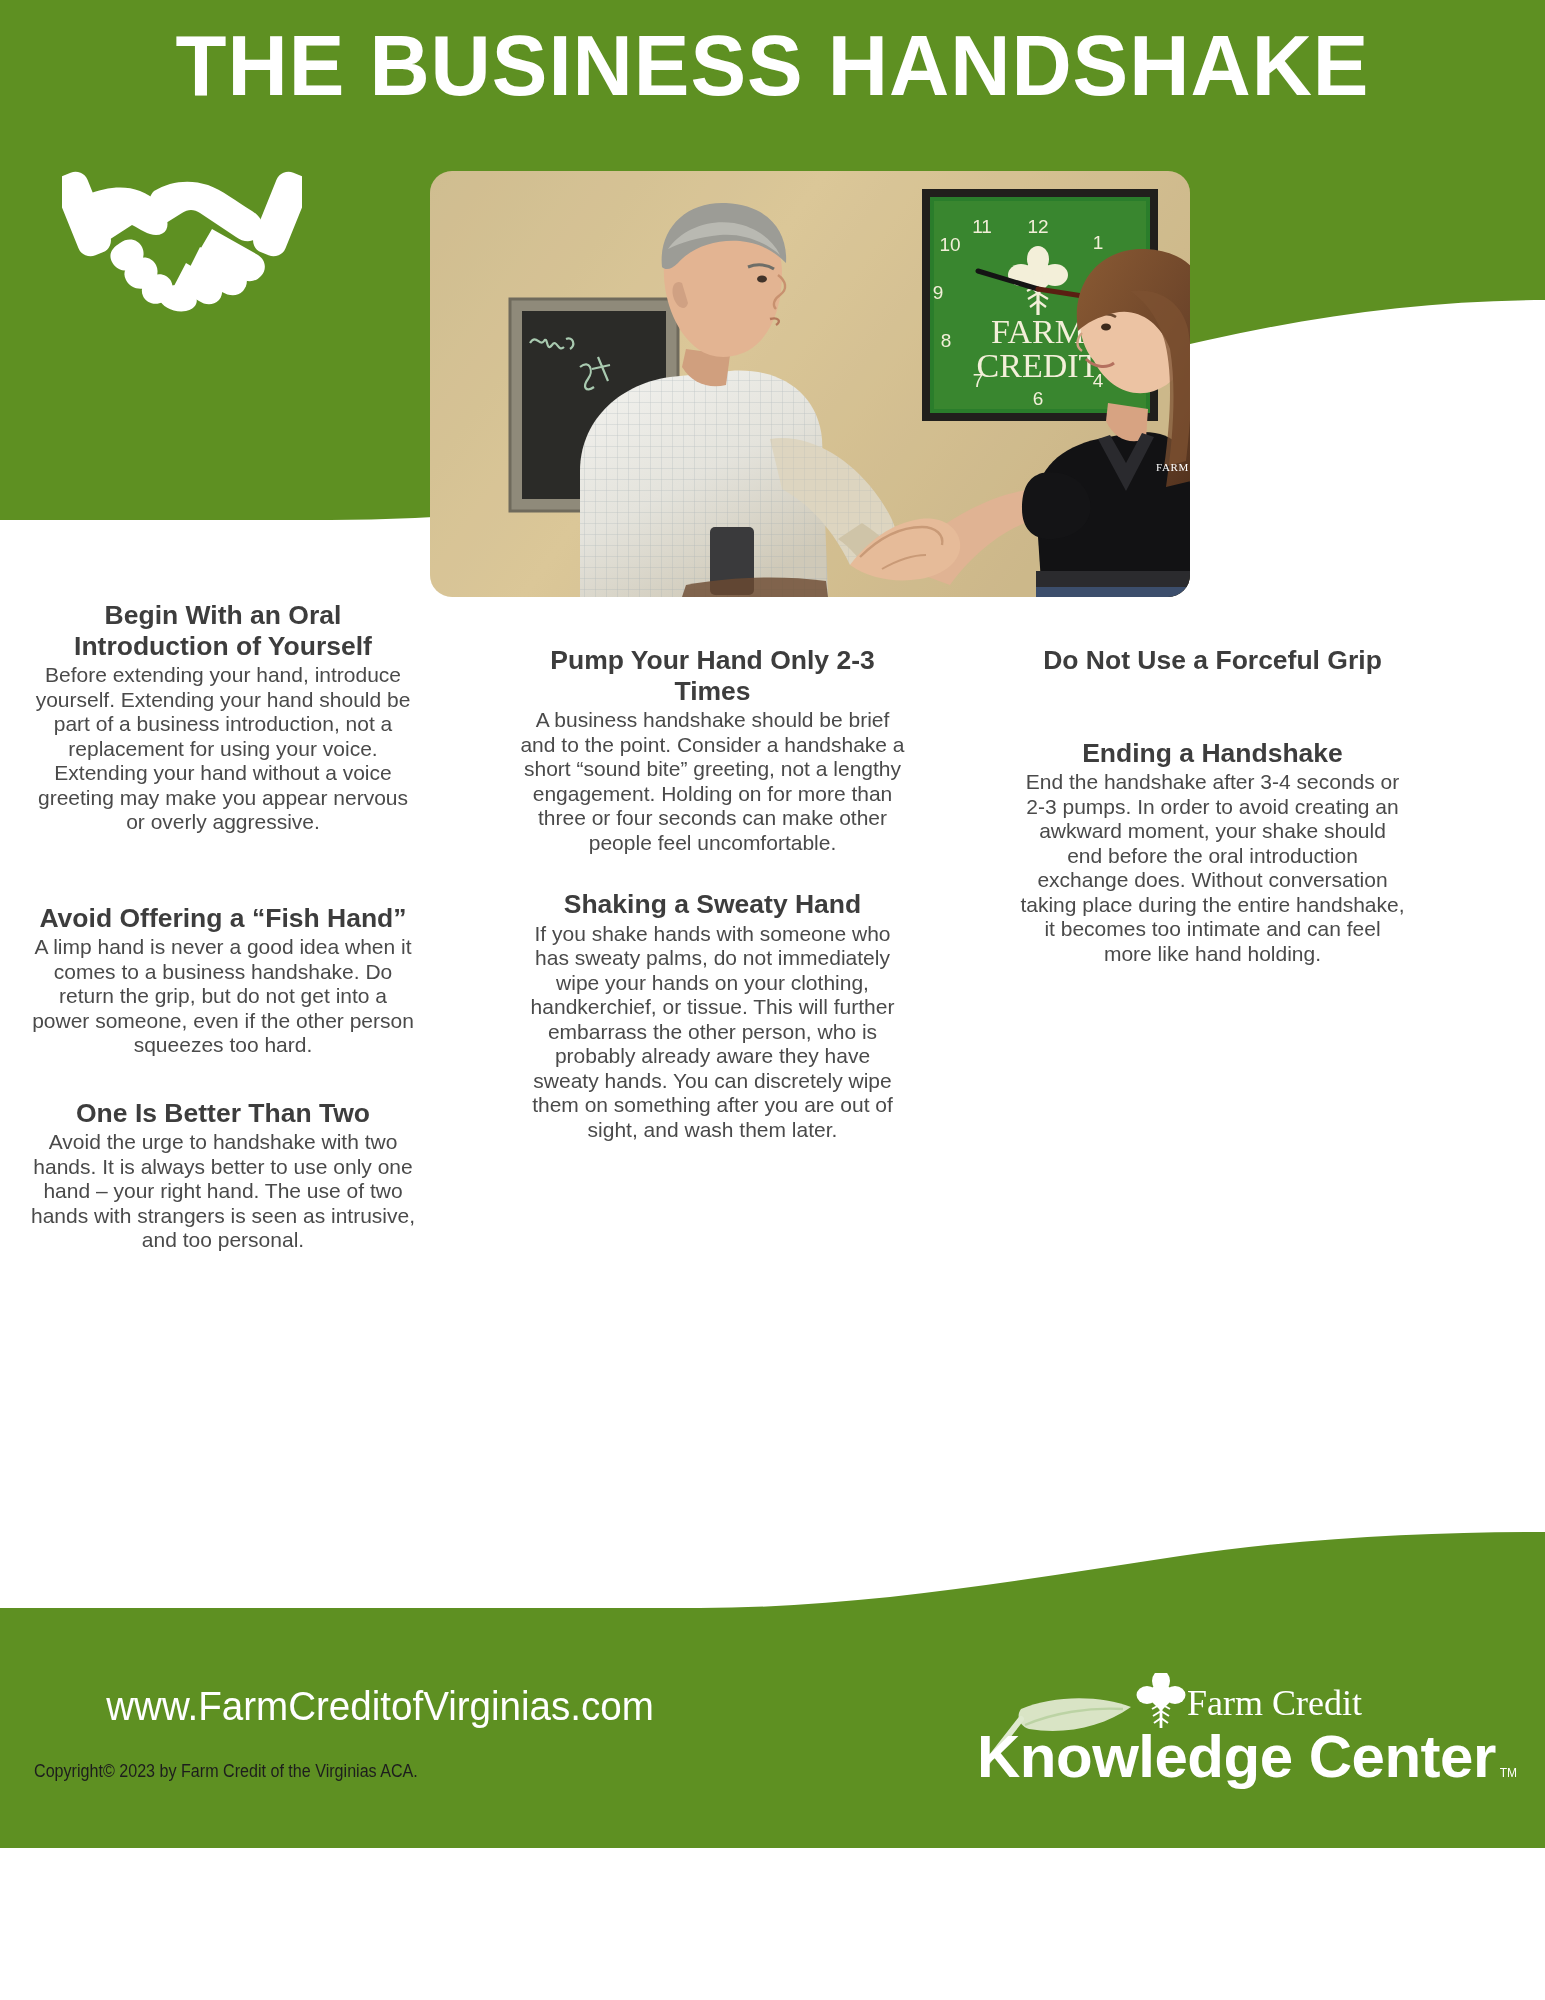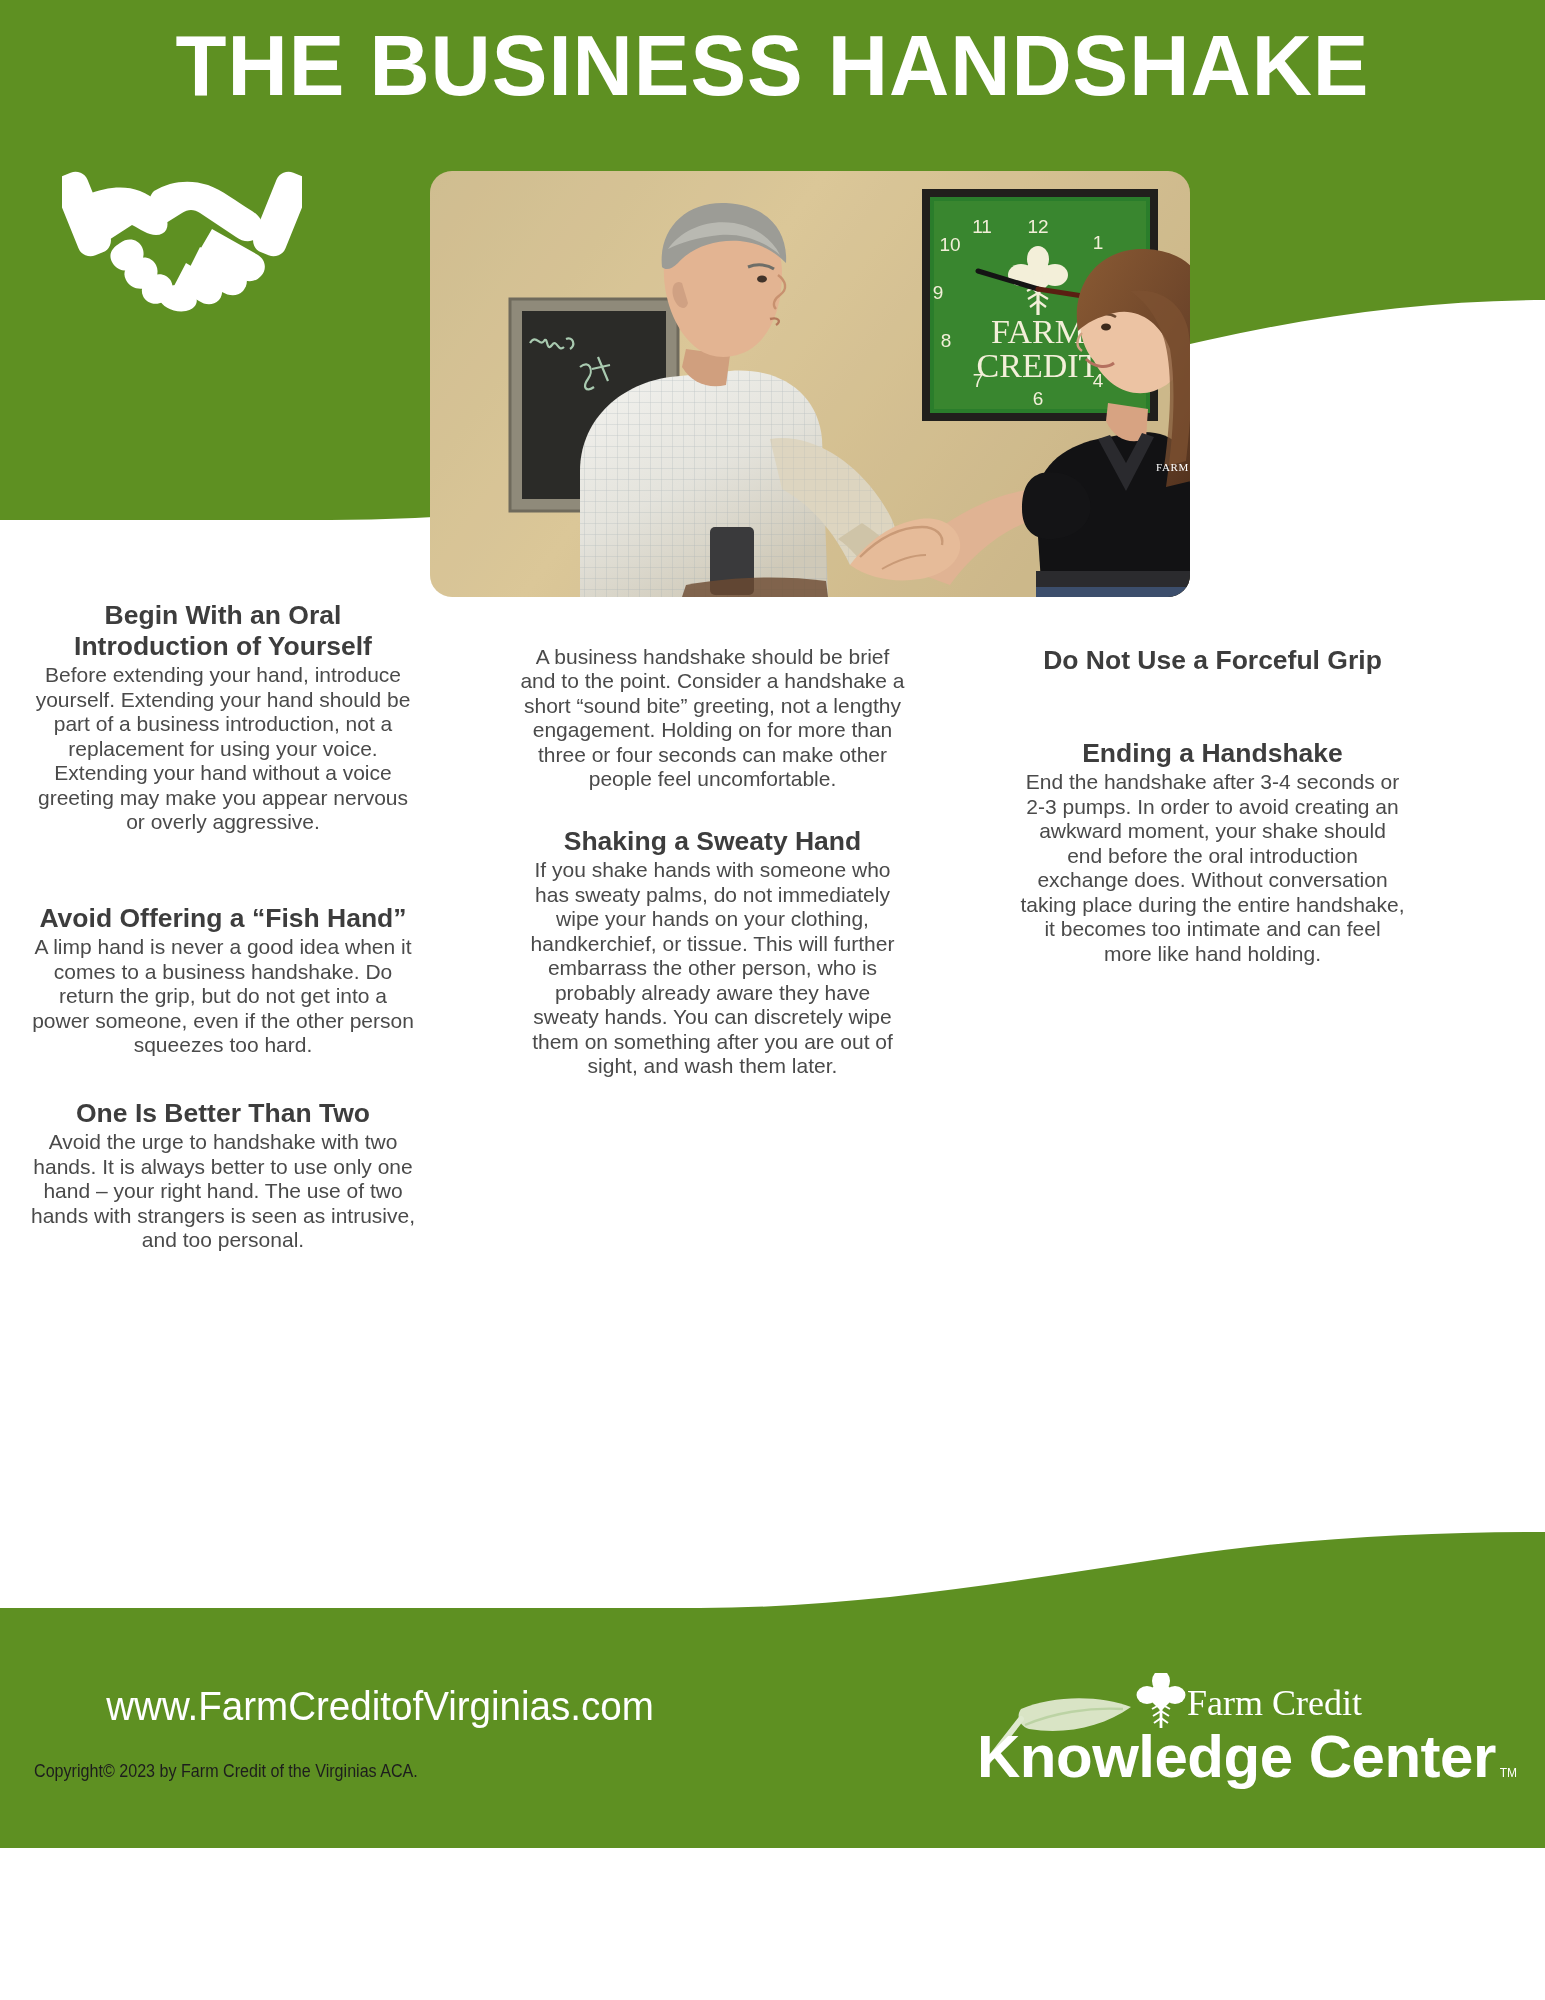--- a/index.html
+++ b/index.html
@@ -279,20 +279,21 @@
         <p>A limp hand is never a good idea when it comes to a business handshake. Do return the grip, but do not get into a power someone, even if the other person squeezes too hard.</p>
       </div>
       <div class="block">
         <h3>One Is Better Than Two</h3>
         <p>Avoid the urge to handshake with two hands. It is always better to use only one hand – your right hand. The use of two hands with strangers is seen as intrusive, and too personal.</p>
       </div>
     </div>
 
     <div class="col col-mid">
       <div class="block">
+        <h3>Pump Your Hand Only 2-3 Times</h3>
         <p>A business handshake should be brief and to the point. Consider a handshake a short “sound bite” greeting, not a lengthy engagement. Holding on for more than three or four seconds can make other people feel uncomfortable.</p>
       </div>
       <div class="block">
         <h3>Shaking a Sweaty Hand</h3>
         <p>If you shake hands with someone who has sweaty palms, do not immediately wipe your hands on your clothing, handkerchief, or tissue. This will further embarrass the other person, who is probably already aware they have sweaty hands. You can discretely wipe them on something after you are out of sight, and wash them later.</p>
       </div>
     </div>
 
     <div class="col col-right">
       <div class="block">

